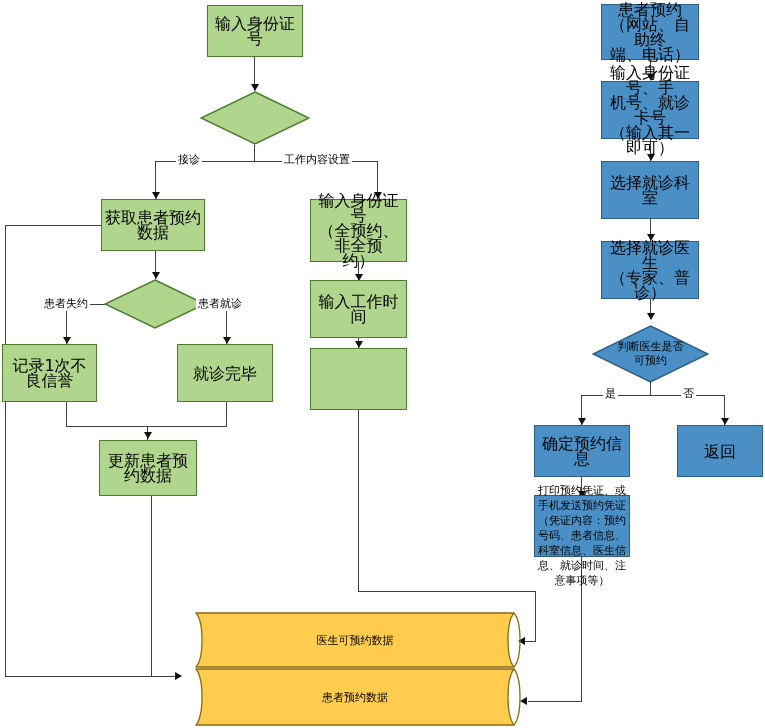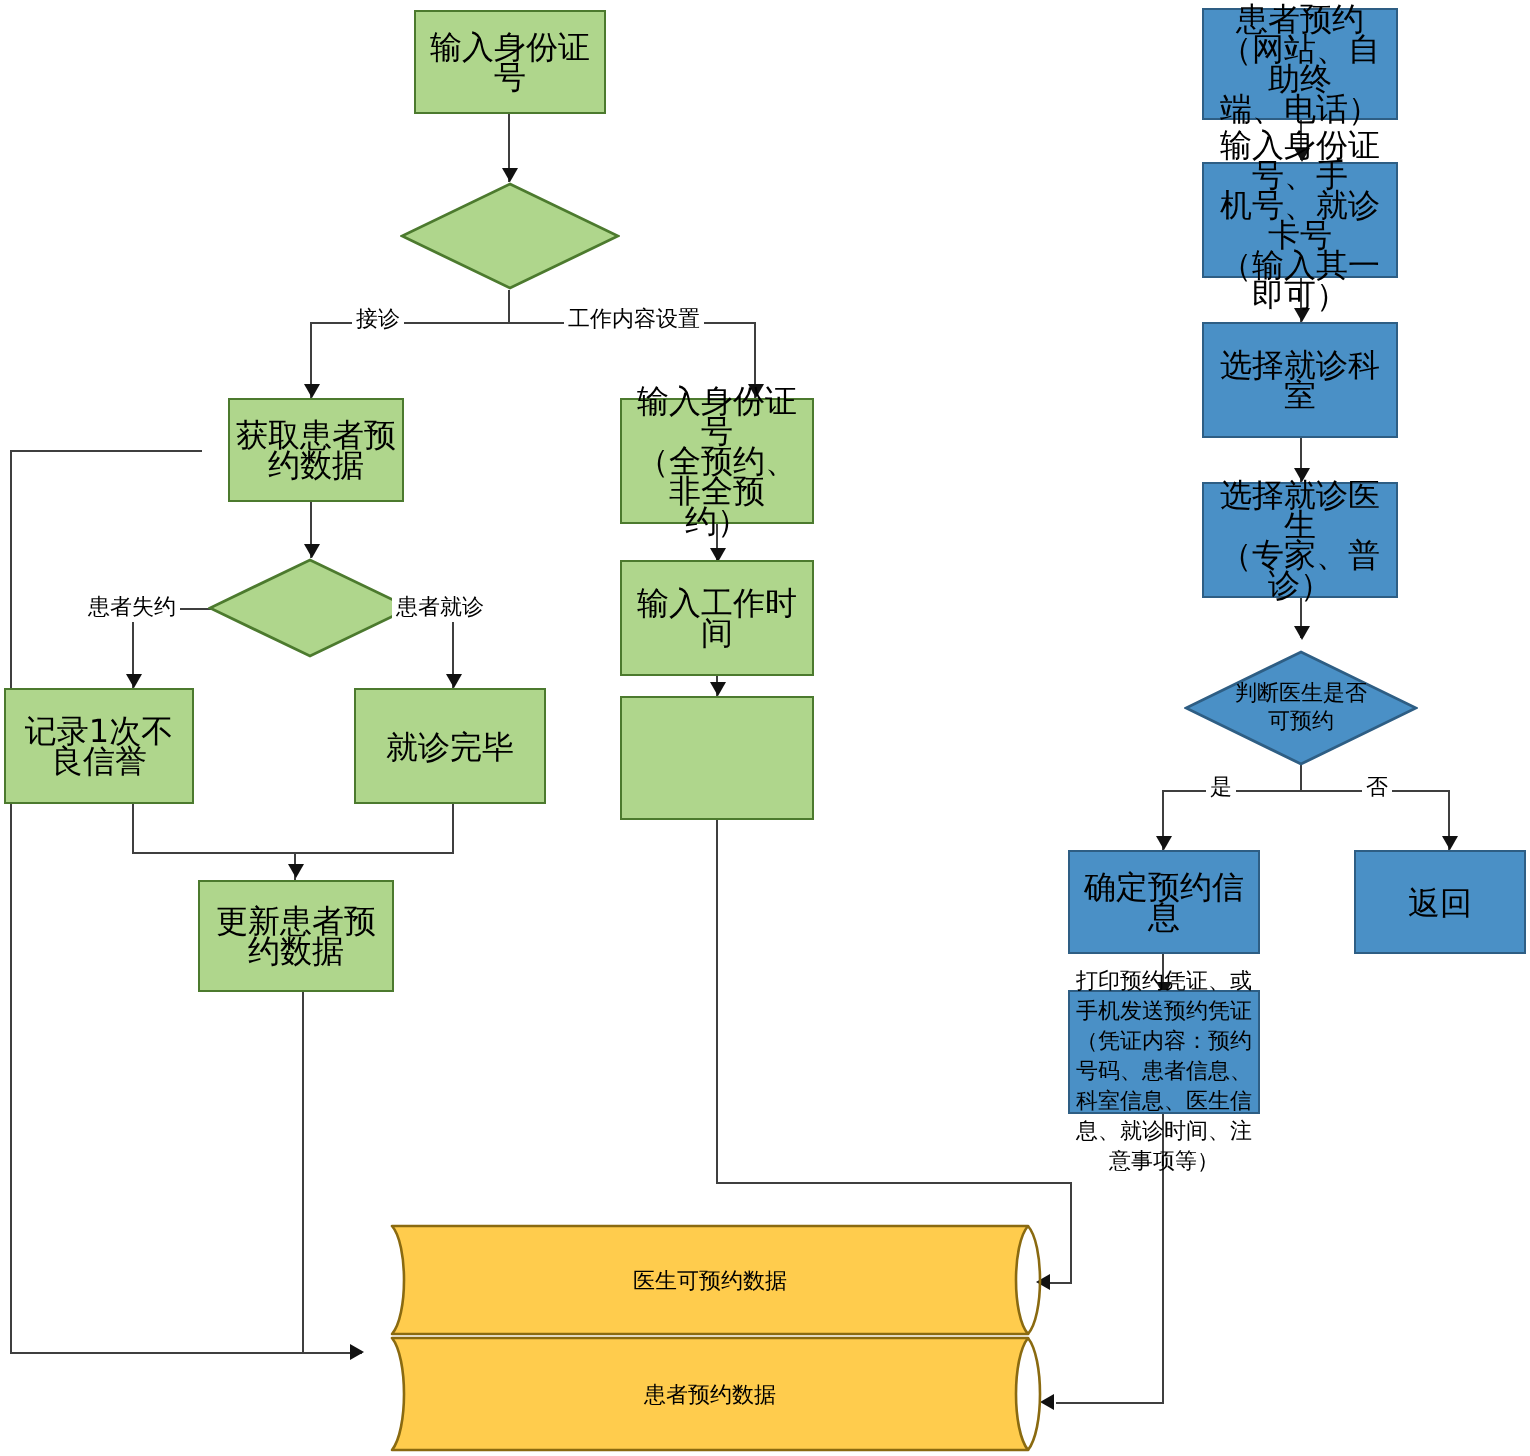--- a/index.html
+++ b/index.html
@@ -151,21 +151,21 @@
   <div class="ln h" style="left:155px; top:161px; width:222px;"></div>
   <div class="edge-label" style="left:176px; top:152px;text-align:right;">接诊</div>
   <div class="edge-label" style="left:282px; top:152px;">工作内容设置</div>
 
   <div class="ln v" style="left:155px; top:161px; height:38px;"></div>
   <div class="arrow down" style="left:152px; top:192px;"></div>
 
   <div class="ln v" style="left:377px; top:161px; height:38px;"></div>
   <div class="arrow down" style="left:374px; top:192px;"></div>
 
-  <div class="node proc-green" style="left:114px; top:199px; width:88px; height:52px;">
+  <div class="node proc-green" style="left:101px; top:199px; width:104px; height:52px;font-family:Liberation Serif, serif;">
     <span class="txt">获取患者预约数据</span>
   </div>
   <div class="ln v" style="left:155px; top:251px; height:28px;"></div>
   <div class="arrow down" style="left:152px; top:272px;"></div>
 
   <div class="diamond" style="left:104px; top:279px; width:102px; height:50px;">
     <svg class="shape" viewBox="0 0 102 50" preserveAspectRatio="none">
       <polygon points="51,1 101,25 51,49 1,25" fill="#AFD68C" stroke="#4C7A2E" stroke-width="1.4"></polygon>
     </svg>
     <span class="dlabel"></span>

